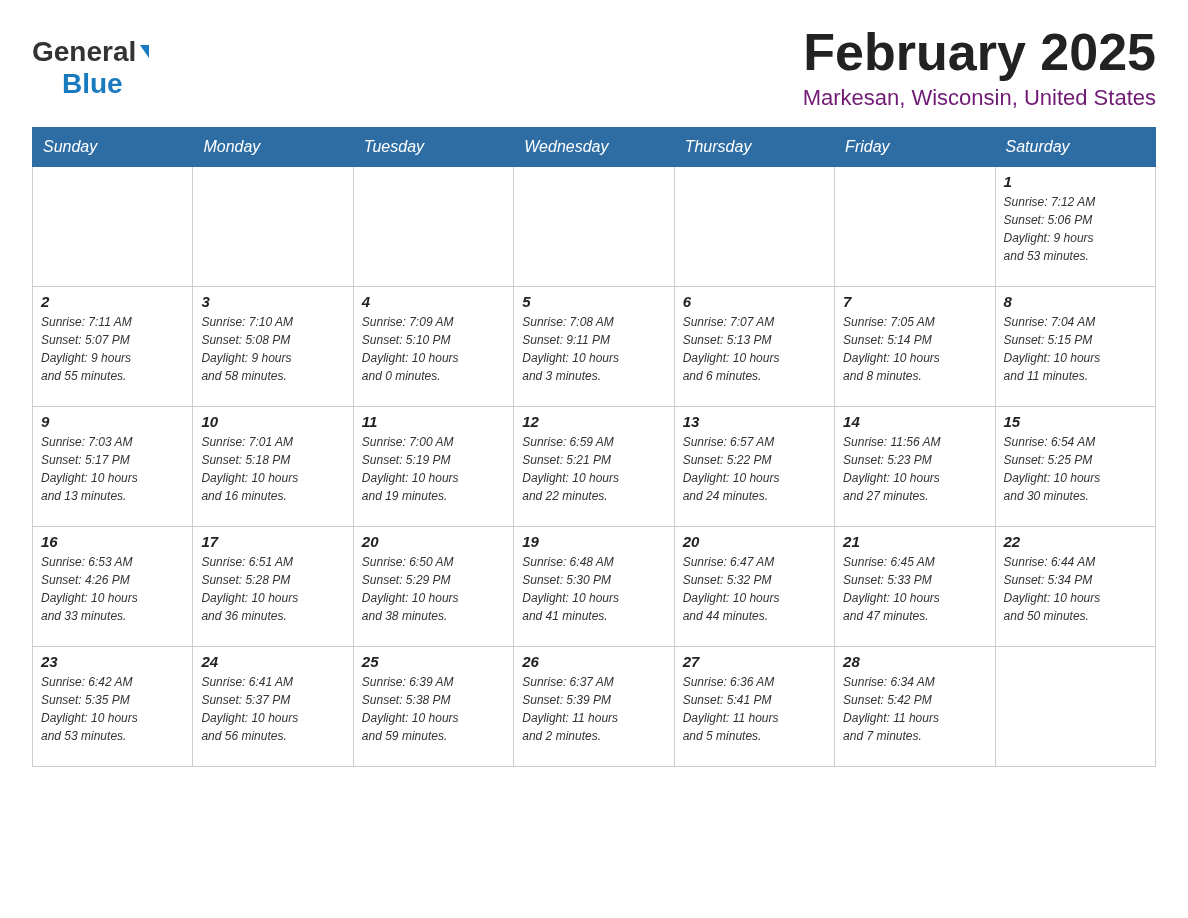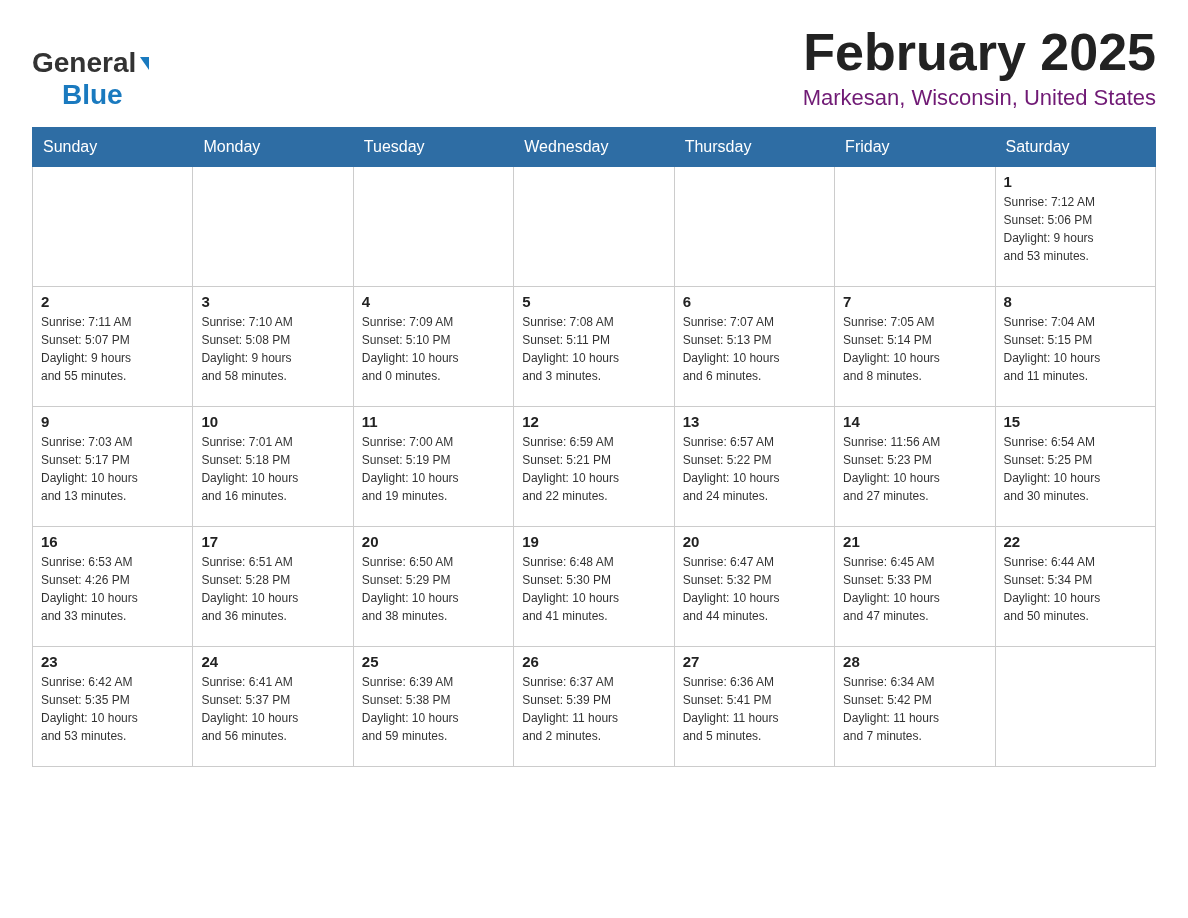--- a/index.html
+++ b/index.html
@@ -5,21 +5,21 @@
     * { box-sizing: border-box; margin: 0; padding: 0; }
     body {
       font-family: Arial, sans-serif;
       background: #fff;
       padding: 24px 32px;
       width: 1188px;
       min-height: 918px;
     }
     .header-row {
       display: flex;
-      align-items: flex-end;
+      align-items: center;
       justify-content: space-between;
       margin-bottom: 8px;
       gap: 24px;
     }
     .logo {
       display: flex;
       flex-direction: column;
       align-items: flex-start;
     }
     .title-block {
@@ -33,20 +33,21 @@
     }
     .calendar-subtitle {
       font-size: 22px;
       color: #701a75;
       margin-top: 4px;
     }
     .calendar-table {
       width: 100%;
       border-collapse: collapse;
       margin-top: 16px;
+      font-style: italic;
     }
     .calendar-table th {
       background-color: #2e6da4;
       color: #fff;
       font-size: 16px;
       font-weight: normal;
       padding: 10px 10px;
       text-align: left;
       border: 1px solid #2e6da4;
     }
@@ -165,21 +166,21 @@
         <td>
           <span class="day-number">4</span>
           <div class="day-info">Sunrise: 7:09 AM</div>
           <div class="day-info">Sunset: 5:10 PM</div>
           <div class="day-info">Daylight: 10 hours</div>
           <div class="day-info">and 0 minutes.</div>
         </td>
         <td>
           <span class="day-number">5</span>
           <div class="day-info">Sunrise: 7:08 AM</div>
-          <div class="day-info">Sunset: 5:11 PM</div>
+          <div class="day-info">Sunset: 9:11 PM</div>
           <div class="day-info">Daylight: 10 hours</div>
           <div class="day-info">and 3 minutes.</div>
         </td>
         <td>
           <span class="day-number">6</span>
           <div class="day-info">Sunrise: 7:07 AM</div>
           <div class="day-info">Sunset: 5:13 PM</div>
           <div class="day-info">Daylight: 10 hours</div>
           <div class="day-info">and 6 minutes.</div>
         </td>

